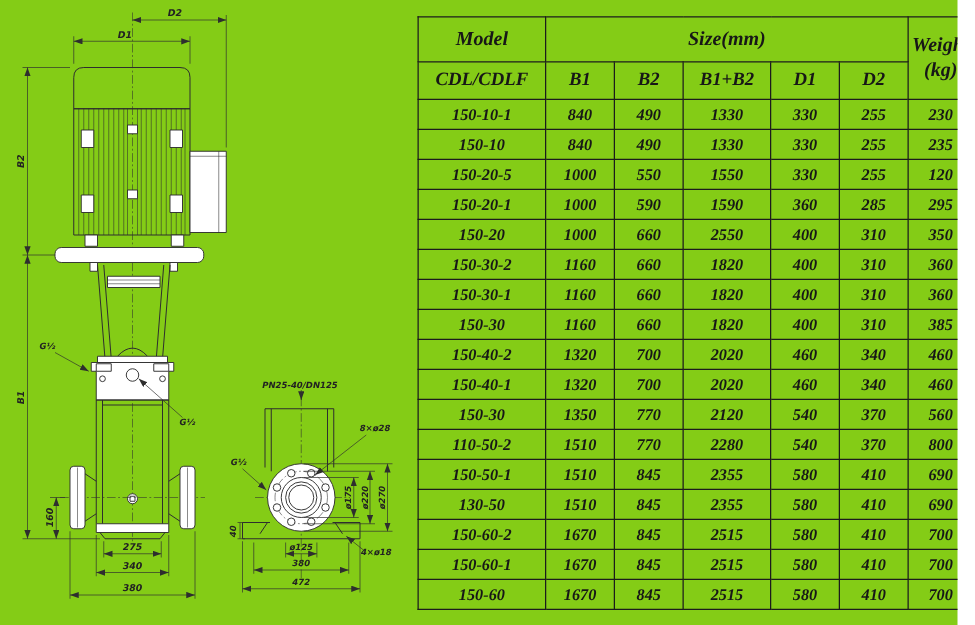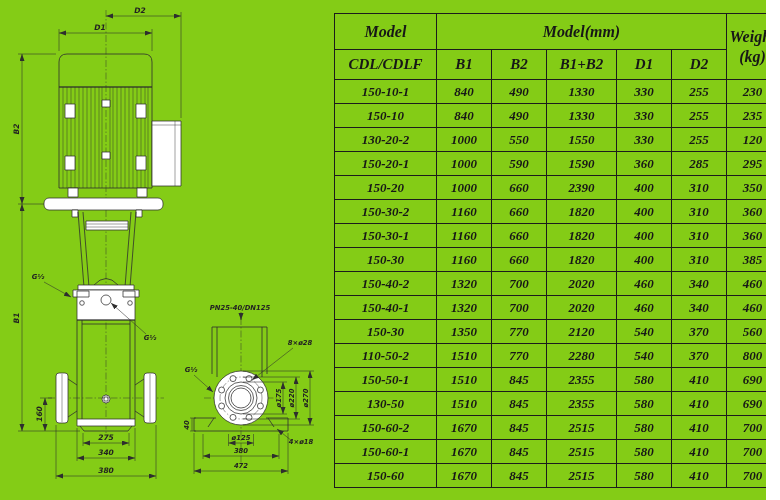--- a/index.html
+++ b/index.html
@@ -214,21 +214,21 @@
           <col style="width:55px">
           <col style="width:55px">
         <col style="width:70px">
           <col style="width:55px">
           <col style="width:55px">
         <col style="width:52px">
       </colgroup>
       <thead>
         <tr class="h1">
           <th>Model</th>
-          <th colspan="5">Model(mm)</th>
+          <th colspan="5">Size(mm)</th>
           <th rowspan="2" class="weight">
             <span>Weight</span><br>
             <span>(kg)</span>
           </th>
         </tr>
         <tr class="h2">
           <th>CDL/CDLF</th>
           <th>B1</th>
           <th>B2</th>
           <th>B1+B2</th>
@@ -249,42 +249,42 @@
           <tr>
             <td>150-10</td>
             <td>840</td>
             <td>490</td>
             <td>1330</td>
             <td>330</td>
             <td>255</td>
             <td>235</td>
           </tr>
           <tr>
-            <td>130-20-2</td>
+            <td>150-20-5</td>
             <td>1000</td>
             <td>550</td>
             <td>1550</td>
             <td>330</td>
             <td>255</td>
             <td>120</td>
           </tr>
           <tr>
             <td>150-20-1</td>
             <td>1000</td>
             <td>590</td>
             <td>1590</td>
             <td>360</td>
             <td>285</td>
             <td>295</td>
           </tr>
           <tr>
             <td>150-20</td>
             <td>1000</td>
             <td>660</td>
-            <td>2390</td>
+            <td>2550</td>
             <td>400</td>
             <td>310</td>
             <td>350</td>
           </tr>
           <tr>
             <td>150-30-2</td>
             <td>1160</td>
             <td>660</td>
             <td>1820</td>
             <td>400</td>

